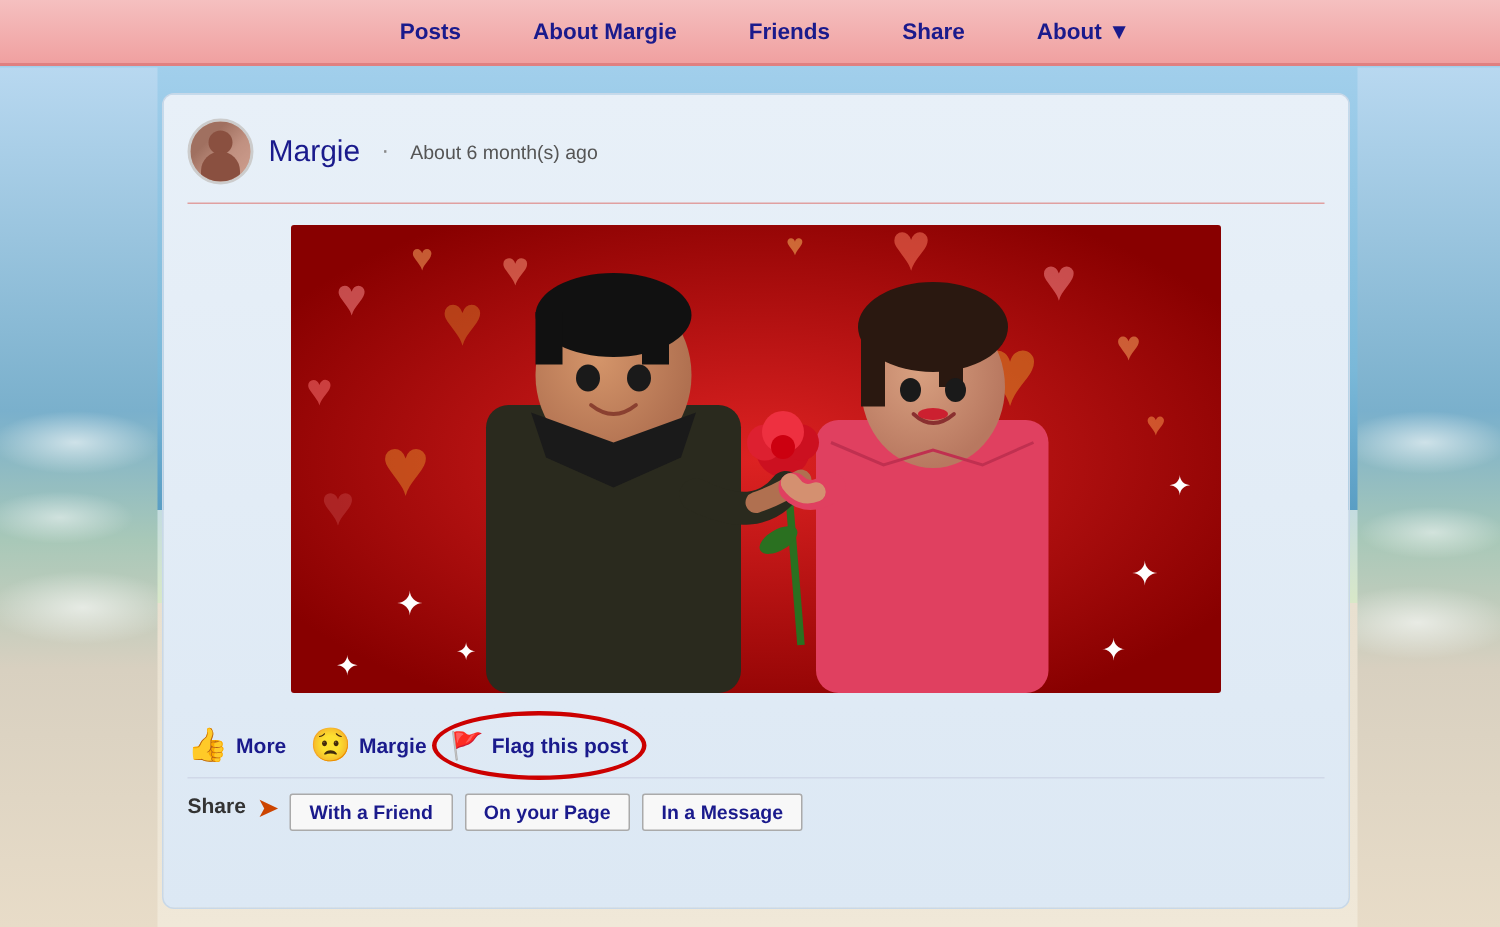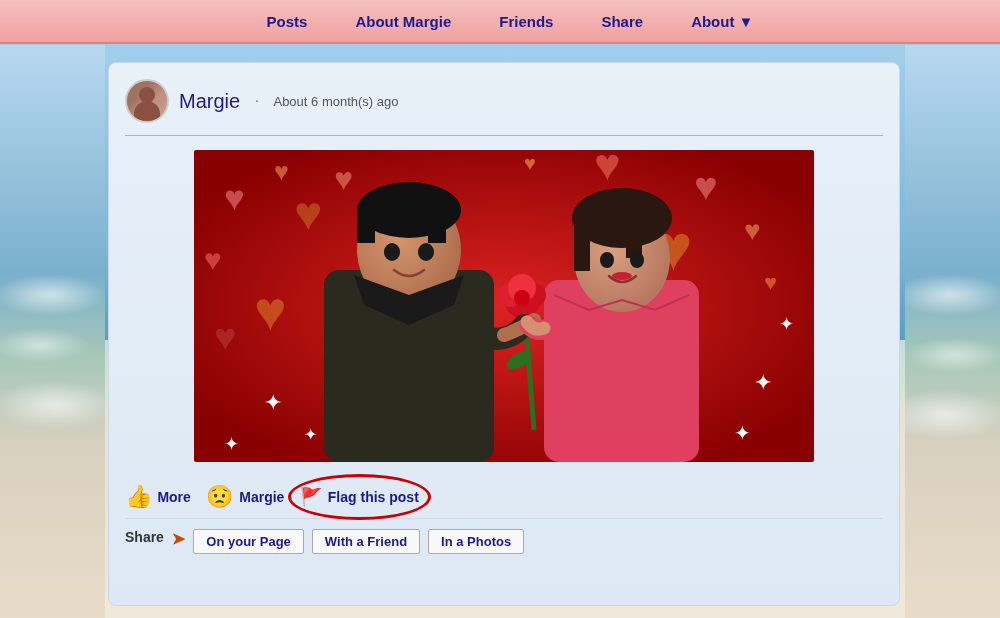--- a/index.html
+++ b/index.html
@@ -428,18 +428,18 @@
       <button class="flag-btn">
         <span class="flag-icon">🚩</span>
         <span>Flag this post</span>
       </button>
     </div>
   </div>
 
   <div class="share-bar">
     <span class="share-label">Share</span>
     <span class="share-arrow">➤</span>
+    <button class="share-btn">With a Friend</button>
     <button class="share-btn">On your Page</button>
-    <button class="share-btn">With a Friend</button>
-    <button class="share-btn">In a Photos</button>
+    <button class="share-btn">In a Message</button>
   </div>
 
 </div>
 
 </body></html>

